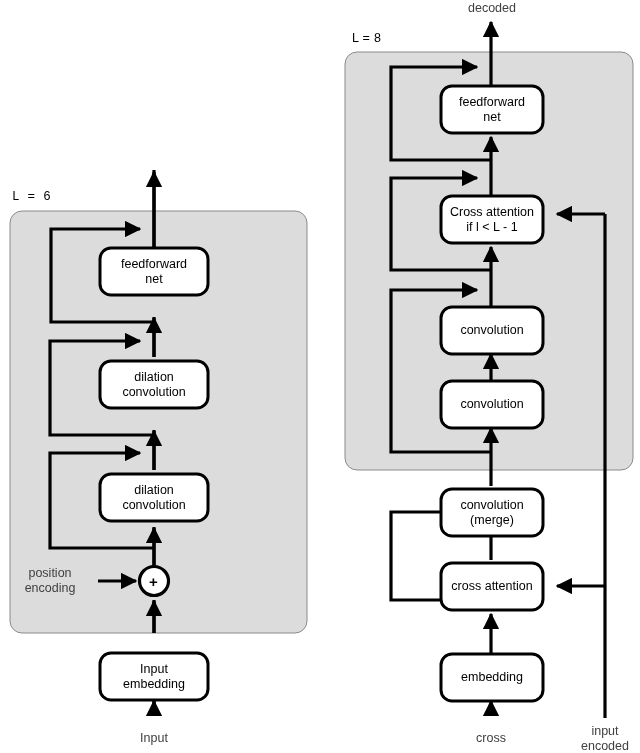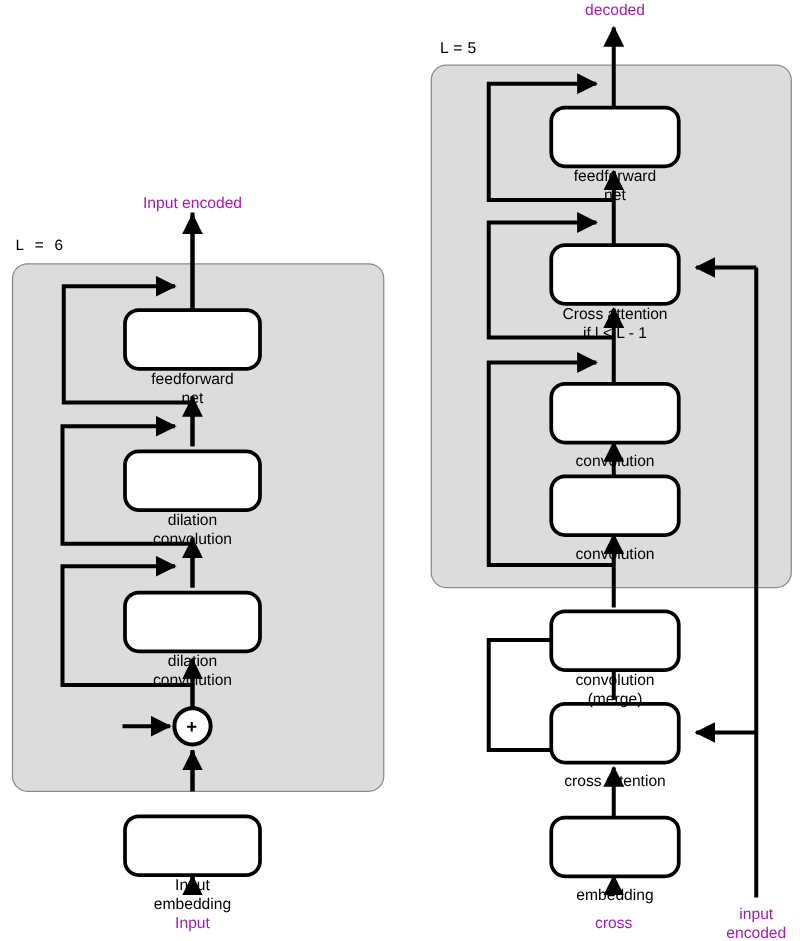--- a/index.html
+++ b/index.html
@@ -2,24 +2,24 @@
 <html><head>
 <meta charset="utf-8">
 <style>
   html,body{margin:0;padding:0;background:#ffffff;}
   body{width:640px;height:753px;position:relative;overflow:hidden;
        font-family:"Liberation Sans","DejaVu Sans",sans-serif;color:#000;}
   #stage{position:absolute;left:0;top:0;width:640px;height:753px;}
   svg#diagram{position:absolute;left:0;top:0;width:640px;height:753px;}
 
   
-  .lbl{position:absolute;font-size:12.5px;line-height:14.5px;color:#a21caf;
+  .lbl{position:absolute;font-size:12.5px;line-height:14.5px;color:#404040;
        text-align:center;white-space:pre;pointer-events:none;}
   .boxlbl{position:absolute;display:flex;align-items:center;justify-content:center;
-          text-align:center;font-size:12.5px;line-height:15px;color:#000;margin-top:39px;}
+          text-align:center;font-size:12.5px;line-height:15px;color:#000;}
   .panel-tag{position:absolute;font-size:12.5px;letter-spacing:.3px;}
   .plus{position:absolute;font-size:15px;line-height:15px;font-weight:700;}
 </style>
 </head>
 <body>
 
 <div id="stage">
 
   <svg id="diagram" viewBox="0 0 640 753">
     <defs>
@@ -94,30 +94,30 @@
       <rect x="441" y="196" width="102" height="47" rx="11" ry="11"></rect>
       <rect x="441" y="307" width="102" height="47" rx="11" ry="11"></rect>
       <rect x="441" y="381" width="102" height="47" rx="11" ry="11"></rect>
       <rect x="441" y="489" width="102" height="47" rx="11" ry="11"></rect>
       <rect x="441" y="563" width="102" height="47" rx="11" ry="11"></rect>
       <rect x="441" y="654" width="102" height="47" rx="11" ry="11"></rect>
     </g>
   </svg>
 
   <div class="panel-tag" style="left:12px;top:190px;font-family:Liberation Mono, monospace;">L = 6</div>
-  <div class="lbl" style="left:84px;top:155px;width:140px;">Input encoded</div>
   <div class="lbl" style="left:114px;top:731px;width:80px;">Input</div>
+  <div class="lbl" style="left:8px;top:566px;width:84px;">position<br>encoding</div>
   <div class="plus" style="left:149px;top:574px;">+</div>
 
   <div class="boxlbl" style="left:100px;top:248px;width:108px;height:47px;">feedforward<br>net</div>
   <div class="boxlbl" style="left:100px;top:361px;width:108px;height:47px;">dilation<br>convolution</div>
   <div class="boxlbl" style="left:100px;top:474px;width:108px;height:47px;">dilation<br>convolution</div>
   <div class="boxlbl" style="left:100px;top:653px;width:108px;height:47px;">Input<br>embedding</div>
 
-  <div class="panel-tag" style="left:352px;top:31px;">L = 5</div>
+  <div class="panel-tag" style="left:352px;top:31px;">L = 8</div>
   <div class="lbl" style="left:441px;top:1px;width:102px;">decoded</div>
   <div class="lbl" style="left:451px;top:731px;width:80px;">cross</div>
   <div class="lbl" style="left:565px;top:724px;width:80px;">input<br>encoded</div>
 
   <div class="boxlbl" style="left:441px;top:86px;width:102px;height:47px;">feedforward<br>net</div>
   <div class="boxlbl" style="left:439px;top:196px;width:106px;height:47px;">Cross attention<br>if l &lt; L - 1</div>
   <div class="boxlbl" style="left:441px;top:307px;width:102px;height:47px;">convolution</div>
   <div class="boxlbl" style="left:441px;top:381px;width:102px;height:47px;">convolution</div>
   <div class="boxlbl" style="left:441px;top:489px;width:102px;height:47px;">convolution<br>(merge)</div>
   <div class="boxlbl" style="left:439px;top:563px;width:106px;height:47px;">cross attention</div>

